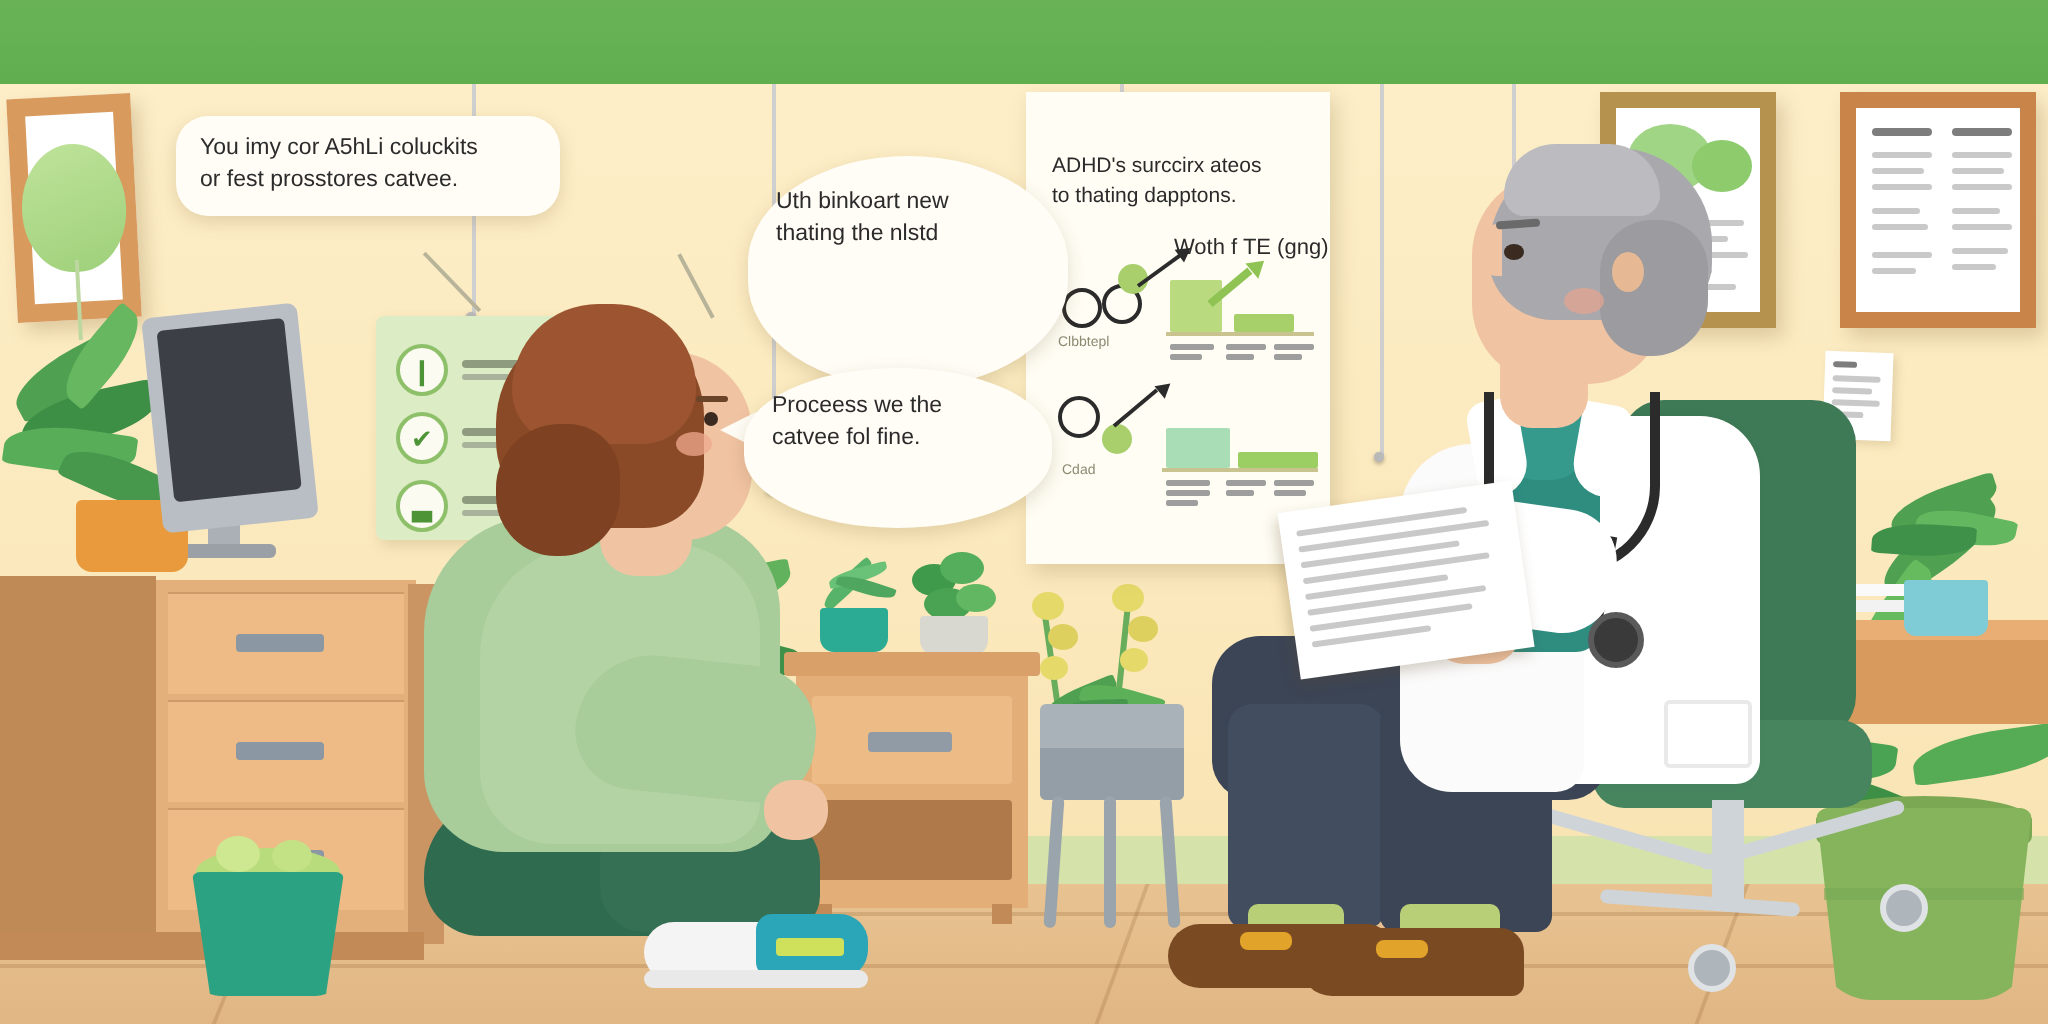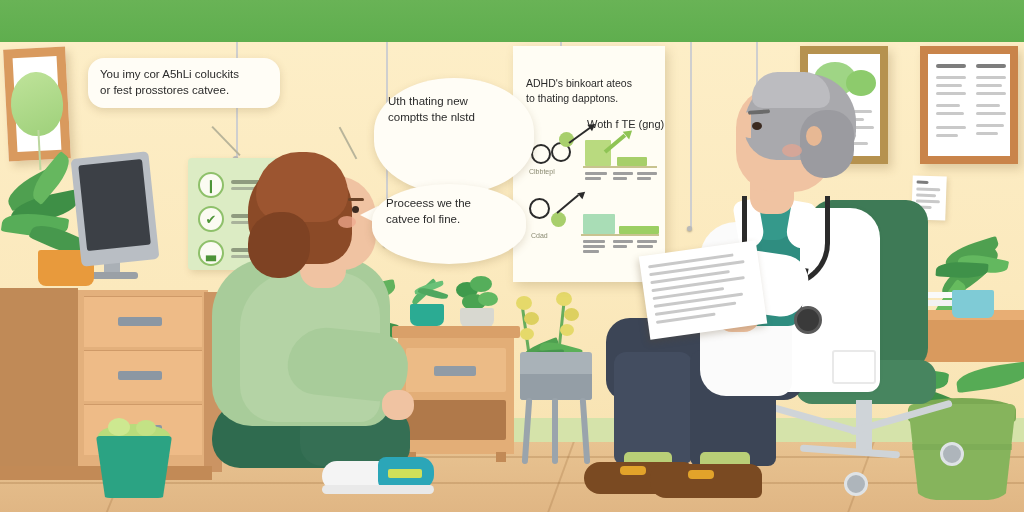--- a/index.html
+++ b/index.html
@@ -219,21 +219,21 @@
       <div class="chk-icon">▃</div>
       <div class="chk-txt">
           <b></b>
           <i></i>
         </div>
     </div>
   </div>
 
   <div class="poster">
     <div class="poster-txt">
-      <div>ADHD's binkoart ateos</div>
+      <div>ADHD's surccirx ateos</div>
       <div>to thating dapptons.</div>
     </div>
 
     <div style="position:absolute;left:74px;top:72px;font-size:11px;color:#2b2b2b;">Woth f TE (gng)</div>
 
     <div class="node hollow" style="left:18px;top:98px;width:20px;height:20px;"></div>
     <div class="node hollow" style="left:38px;top:96px;width:20px;height:20px;"></div>
     <div class="node filled" style="left:46px;top:86px;width:15px;height:15px;"></div>
     <div class="arrow-ln" style="left:56px;top:96px;width:26px;transform:rotate(-36deg);"></div>
     <div class="arrow-hd" style="left:76px;top:76px;border-left:7px solid #2b2b2b;border-top:4px solid transparent;border-bottom:4px solid transparent;transform:rotate(-36deg);"></div>
@@ -527,22 +527,22 @@
     <div style="position:absolute;left:912px;top:444px;width:100px;height:6px;background:#7aa853;opacity:.6;"></div>
   </div>
 
   <div class="bubble" style="left:88px;top:58px;width:168px;">
     <div class="line body">You imy cor A5hLi coluckits</div>
     <div class="line body">or fest prosstores catvee.</div>
   </div>
 
 
   <div class="bubble oval" style="left:374px;top:78px;width:132px;height:84px;padding:16px 14px;">
-    <div class="line body">Uth thating new</div>
-    <div class="line body">comptts the nlstd</div>
+    <div class="line body">Uth binkoart new</div>
+    <div class="line body">thating the nlstd</div>
   </div>
 
   <div class="bubble oval" style="left:372px;top:184px;width:126px;height:56px;padding:12px 14px;">
     <div class="line body">Proceess we the</div>
     <div class="line body">catvee fol fine.</div>
   </div>
   <div class="tail" style="left:360px;top:206px;border-right:18px solid #fffdf6;
               border-top:9px solid transparent;border-bottom:9px solid transparent;"></div>
 
   <div style="position:absolute;left:206px;top:140px;width:40px;height:2px;background:#b8b49a;

